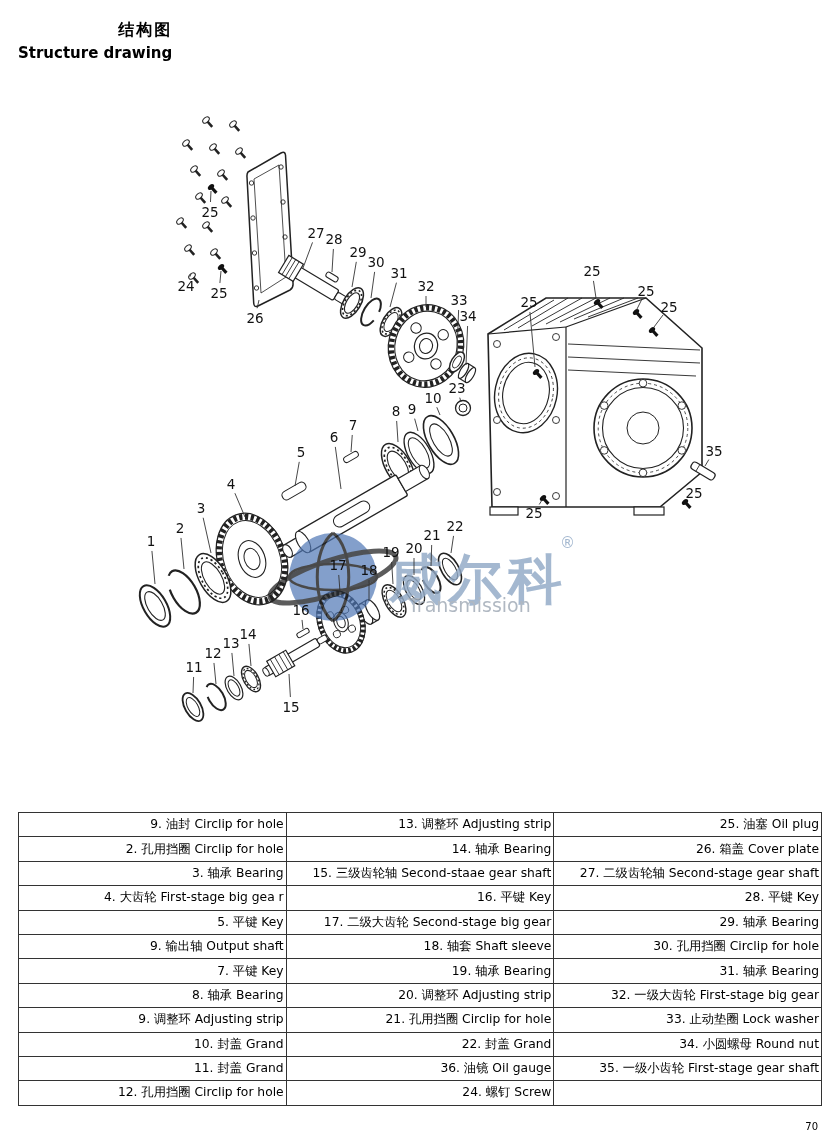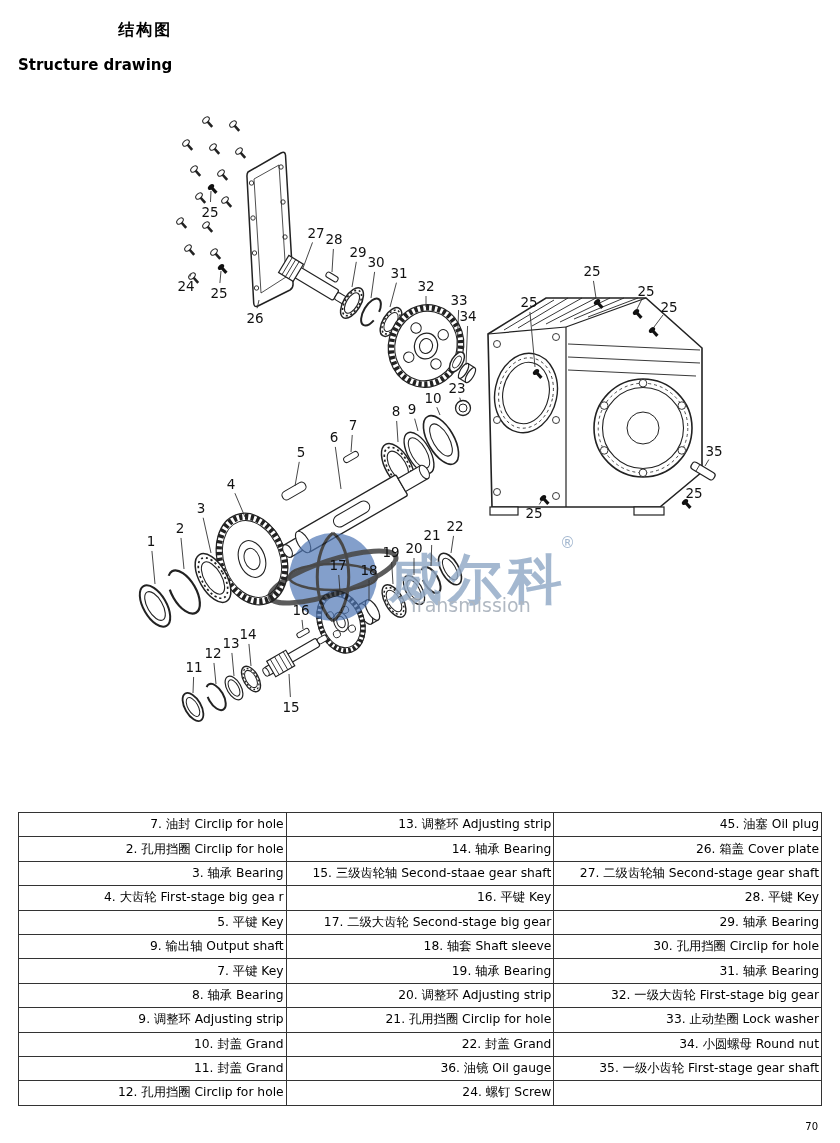--- a/index.html
+++ b/index.html
@@ -3,21 +3,21 @@
 <meta charset="utf-8">
 <style>
   html,body { margin:0; padding:0; background:#e8e8e8; }
   .page {
     position:relative; width:840px; height:1143px; margin:0 auto;
     background:#ffffff; overflow:hidden;
     font-family:"DejaVu Sans","Liberation Sans",sans-serif; color:#000;text-align:right;
   }
   .header { position:absolute; left:18px; top:20px; }
   .title-cn { font-size:16px; font-weight:bold; letter-spacing:2px; }
-  .title-en { font-size:15px; font-weight:bold; margin-top:15px; }
+  .title-en { font-size:15px; font-weight:bold; margin-top:3px; }
   svg.drawing { position:absolute; left:0; top:0; }
   
   .ln  { stroke:#222; fill:none; }
   .wf  { fill:#fff; stroke:#222; }
   .callout { font:13.5px "DejaVu Sans","Liberation Sans",sans-serif; fill:#111; text-anchor:middle; }
   .leader  { stroke:#333; stroke-width:0.9; }
   table.parts {
     position:absolute; left:18px; top:812px; width:804px;
     border-collapse:collapse; table-layout:fixed;
   }
@@ -386,23 +386,23 @@
         <line x1="213.9632419486019" y1="662.953500135553" x2="216" y2="684" class="leader"></line>
         <text x="213" y="657.5" class="callout">12</text>
         <line x1="193.61566877898795" y1="676.9926117463132" x2="193" y2="693" class="leader"></line>
         <text x="194" y="671.5" class="callout">11</text>
       </g>
   </svg>
 
   <table class="parts">
     <tbody id="parts-tbody">
         <tr>
-          <td>7. 油封 Circlip for hole</td>
+          <td>9. 油封 Circlip for hole</td>
           <td>13. 调整环 Adjusting strip</td>
-          <td>45. 油塞 Oil plug</td>
+          <td>25. 油塞 Oil plug</td>
         </tr>
         <tr>
           <td>2. 孔用挡圈 Circlip for hole</td>
           <td>14. 轴承 Bearing</td>
           <td>26. 箱盖 Cover plate</td>
         </tr>
         <tr>
           <td>3. 轴承 Bearing</td>
           <td>15. 三级齿轮轴 Second-staae gear shaft</td>
           <td>27. 二级齿轮轴 Second-stage gear shaft</td>

